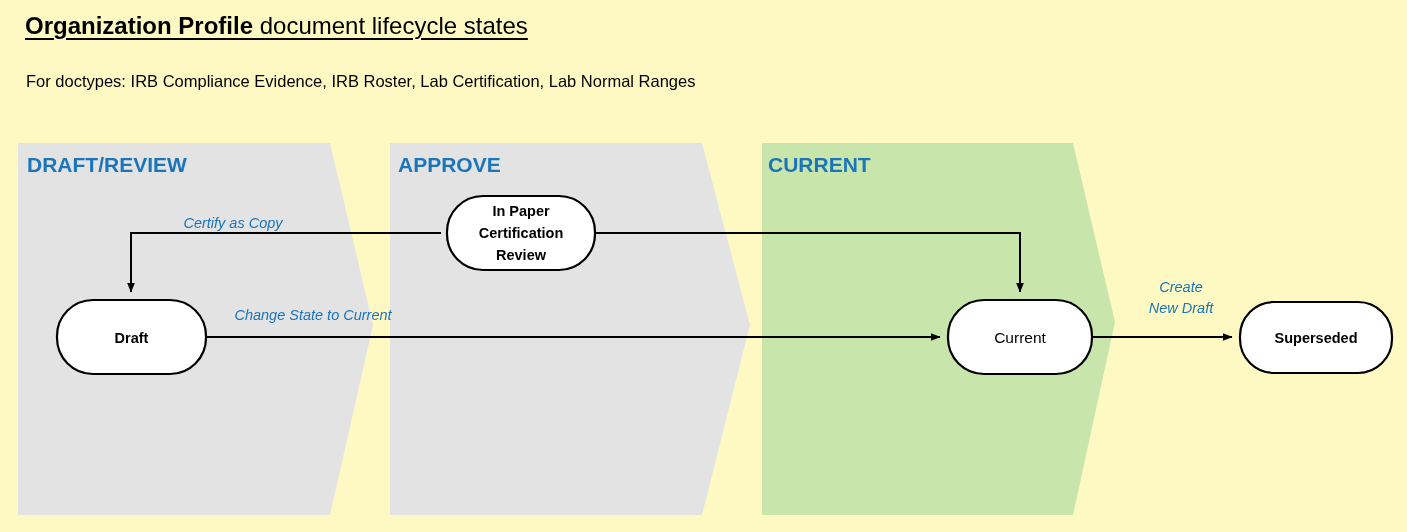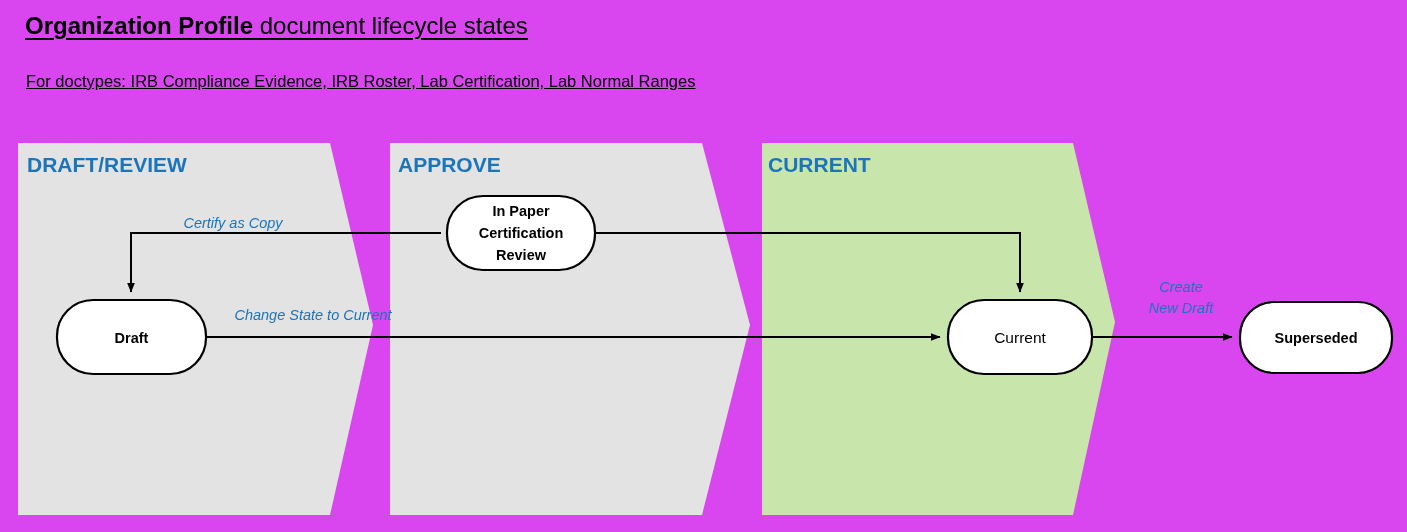--- a/index.html
+++ b/index.html
@@ -12,21 +12,21 @@
     width: 1407px;
     height: 532px;
     font-family: "Liberation Sans", sans-serif;
     color: #000000;
     overflow: hidden;
   }
   #page {
     position: relative;
     width: 1407px;
     height: 532px;
-    background: #d946ef;
+    background: #fef9c3;
   }
   .title {
     position: absolute;
     left: 25px;
     top: 11px;
     font-size: 24px;
     line-height: 30px;
     white-space: nowrap;
     text-decoration: underline;
     text-underline-offset: 4px;
@@ -35,21 +35,20 @@
     font-weight: bold;
   }
   .subtitle {
     position: absolute;
     left: 26px;
     top: 70px;
     font-size: 16.5px;
     line-height: 22px;
     white-space: nowrap;
     color: #000000;
-    text-decoration: underline;
   }
   svg.diagram {
     position: absolute;
     left: 0;
     top: 0;
     width: 1407px;
     height: 532px;
   }
   .lane-label {
     font-family: "Liberation Sans", sans-serif;

